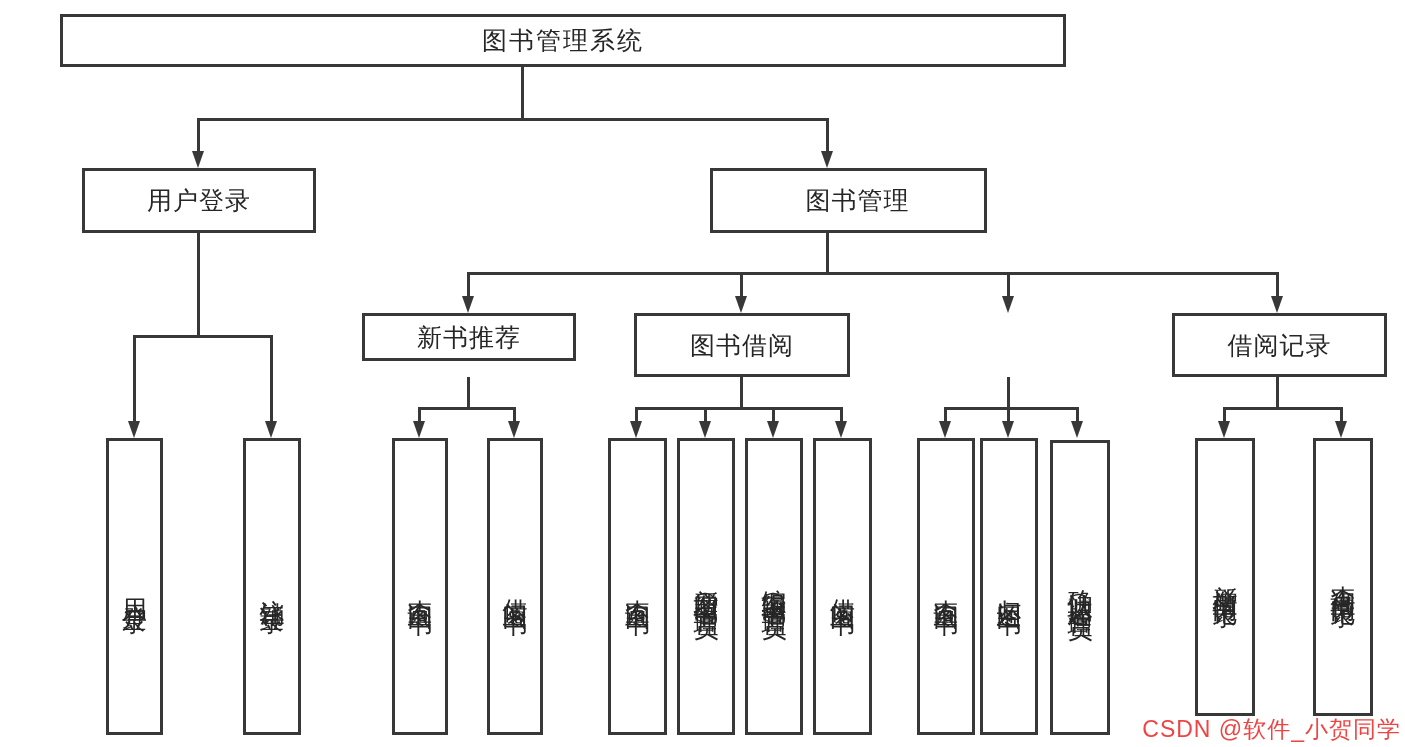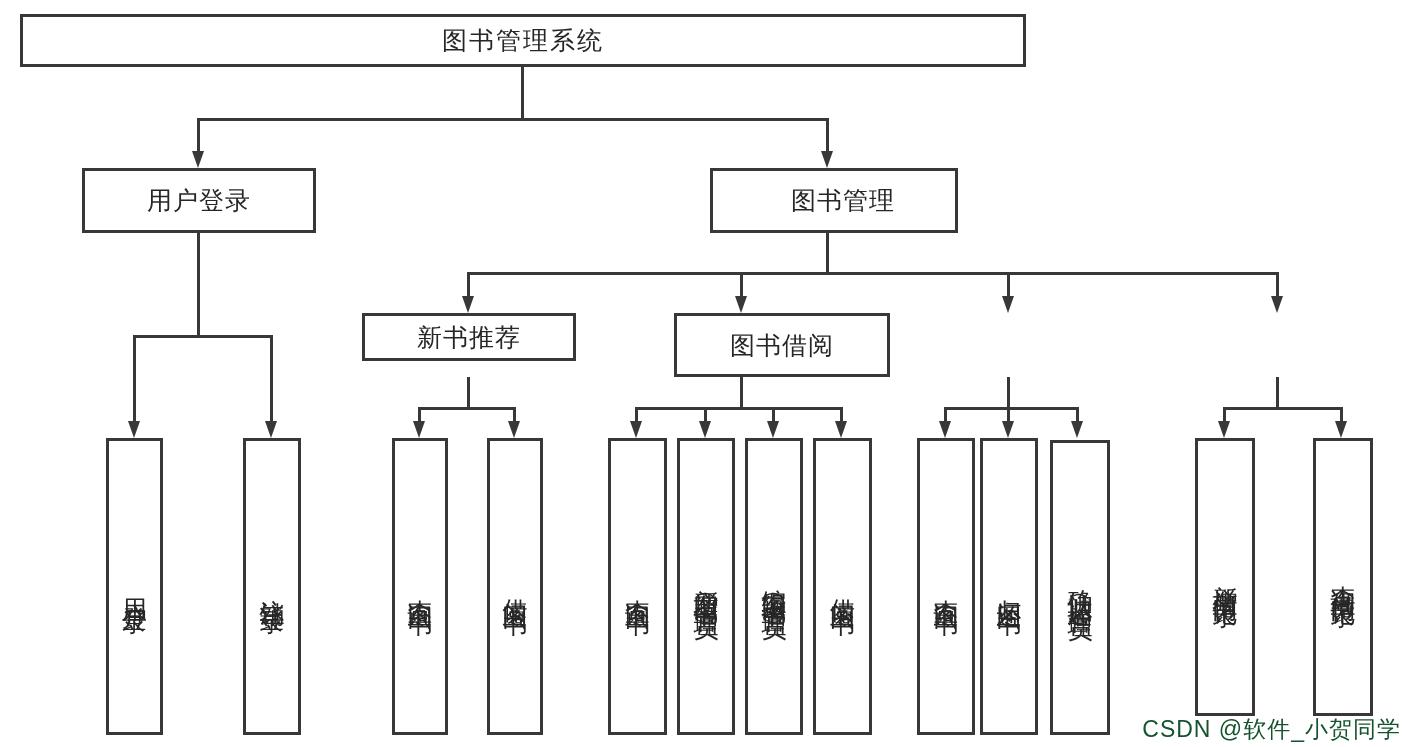--- a/index.html
+++ b/index.html
@@ -14,41 +14,41 @@
     position:absolute;
     box-sizing:border-box;
     border:3px solid #383838;
     background:#ffffff;
     display:flex;align-items:center;justify-content:center;
     color:#262626;
     font-size:25px;
     letter-spacing:1px;
     white-space:nowrap;
   }
-  .title-box{letter-spacing:2px;}
+  .title-box{letter-spacing:2px;margin-left:40px;}
   .leaf{
     writing-mode:vertical-rl;
     text-orientation:mixed;
     letter-spacing:4px;
     white-space:normal;
     line-height:1;
   }
   .hline{position:absolute;height:3px;background:#383838;}
   .vline{position:absolute;width:3px;background:#383838;}
   .arrowhead{
     position:absolute;width:0;height:0;
     border-left:6px solid transparent;
     border-right:6px solid transparent;
     border-top:17px solid #383838;
   }
   .watermark{
     position:absolute;
     right:4px;top:714px;
     font-size:23px;
-    color:#14532d;
+    color:#ef4444;
     letter-spacing:1px;
     text-shadow:1px 1px 0 #ffffff;
     z-index:5;
     white-space:nowrap;
   }
 </style>
 </head>
 <body>
 
 <div id="canvas">
@@ -60,21 +60,21 @@
   <div class="vline" style="left:521px;top:67px;height:51px;"></div>
   <div class="hline" style="left:197px;top:118px;width:631px;"></div>
   <div class="vline" style="left:197px;top:118px;height:33px;"></div>
   <div class="vline" style="left:826px;top:118px;height:33px;"></div>
   <div class="arrowhead" style="left:192px;top:151px;"></div>
   <div class="arrowhead" style="left:821px;top:151px;"></div>
 
   <div class="box" style="left:82px;top:168px;width:234px;height:65px;">
     <span>用户登录</span>
   </div>
-  <div class="box" style="left:710px;top:168px;width:248px;height:65px;padding-left:18px;">
+  <div class="box" style="left:710px;top:168px;width:277px;height:65px;padding-left:18px;">
     <span>图书管理</span>
   </div>
 
   <div class="vline" style="left:197px;top:233px;height:102px;"></div>
   <div class="hline" style="left:133px;top:335px;width:140px;"></div>
   <div class="vline" style="left:133px;top:335px;height:86px;"></div>
   <div class="vline" style="left:270px;top:335px;height:86px;"></div>
   <div class="arrowhead" style="left:128px;top:421px;"></div>
   <div class="arrowhead" style="left:265px;top:421px;"></div>
 
@@ -85,22 +85,25 @@
   <div class="vline" style="left:1007px;top:272px;height:24px;"></div>
   <div class="vline" style="left:1276px;top:272px;height:24px;"></div>
   <div class="arrowhead" style="left:462px;top:296px;"></div>
   <div class="arrowhead" style="left:735px;top:296px;"></div>
   <div class="arrowhead" style="left:1002px;top:296px;"></div>
   <div class="arrowhead" style="left:1271px;top:296px;"></div>
 
   <div class="box" style="left:362px;top:313px;width:214px;height:48px;">
     <span>新书推荐</span>
   </div>
-  <div class="box" style="left:634px;top:313px;width:216px;height:64px;margin-left:40px;">
+  <div class="box" style="left:634px;top:313px;width:216px;height:64px;">
     <span>图书借阅</span>
+  </div>
+  <div class="box" style="left:1172px;top:313px;width:215px;height:64px;">
+    <span>借阅记录</span>
   </div>
 
   <div class="vline" style="left:467px;top:377px;height:30px;"></div>
   <div class="hline" style="left:418px;top:407px;width:97px;"></div>
   <div class="vline" style="left:418px;top:407px;height:14px;"></div>
   <div class="vline" style="left:513px;top:407px;height:14px;"></div>
   <div class="arrowhead" style="left:413px;top:421px;"></div>
   <div class="arrowhead" style="left:508px;top:421px;"></div>
 
   <div class="vline" style="left:740px;top:377px;height:30px;"></div>

